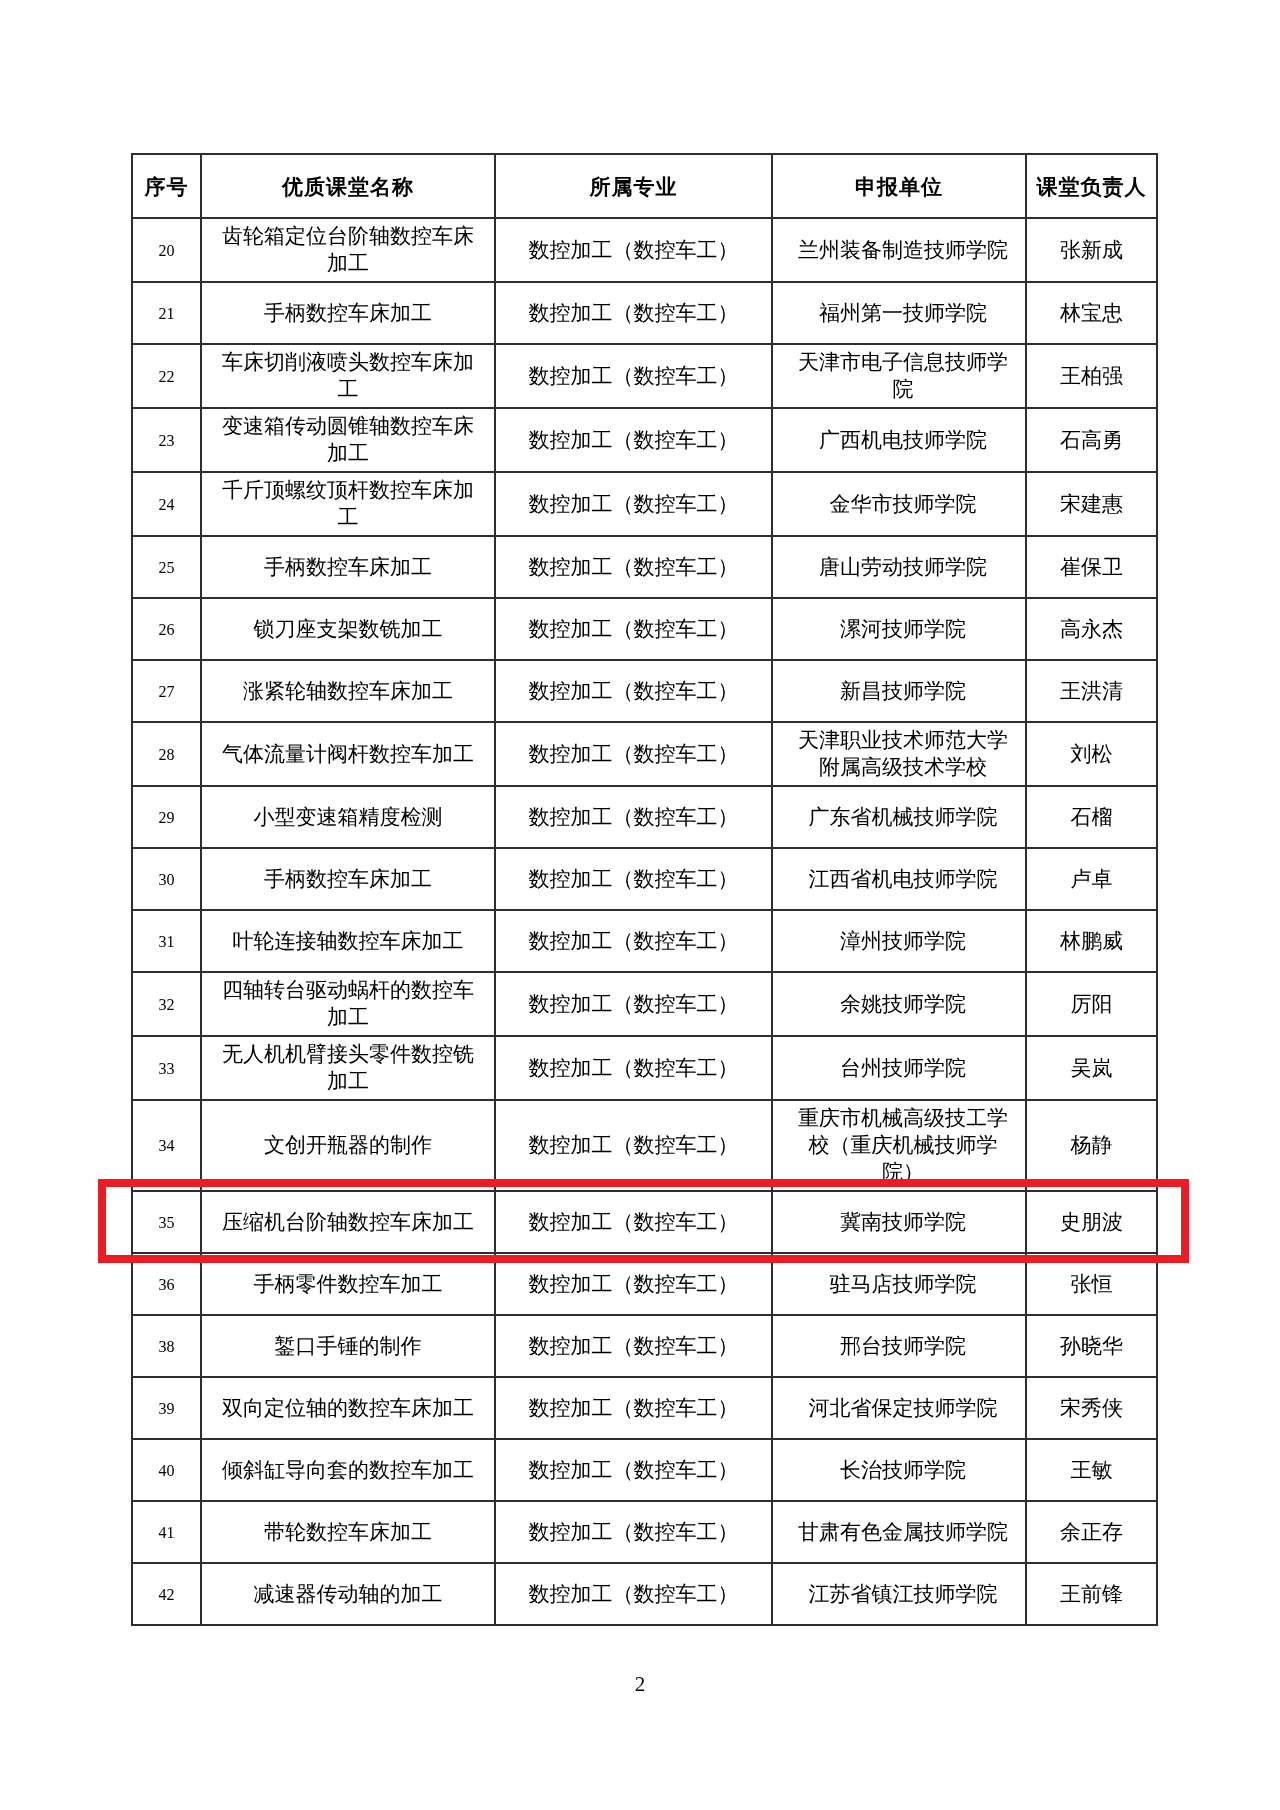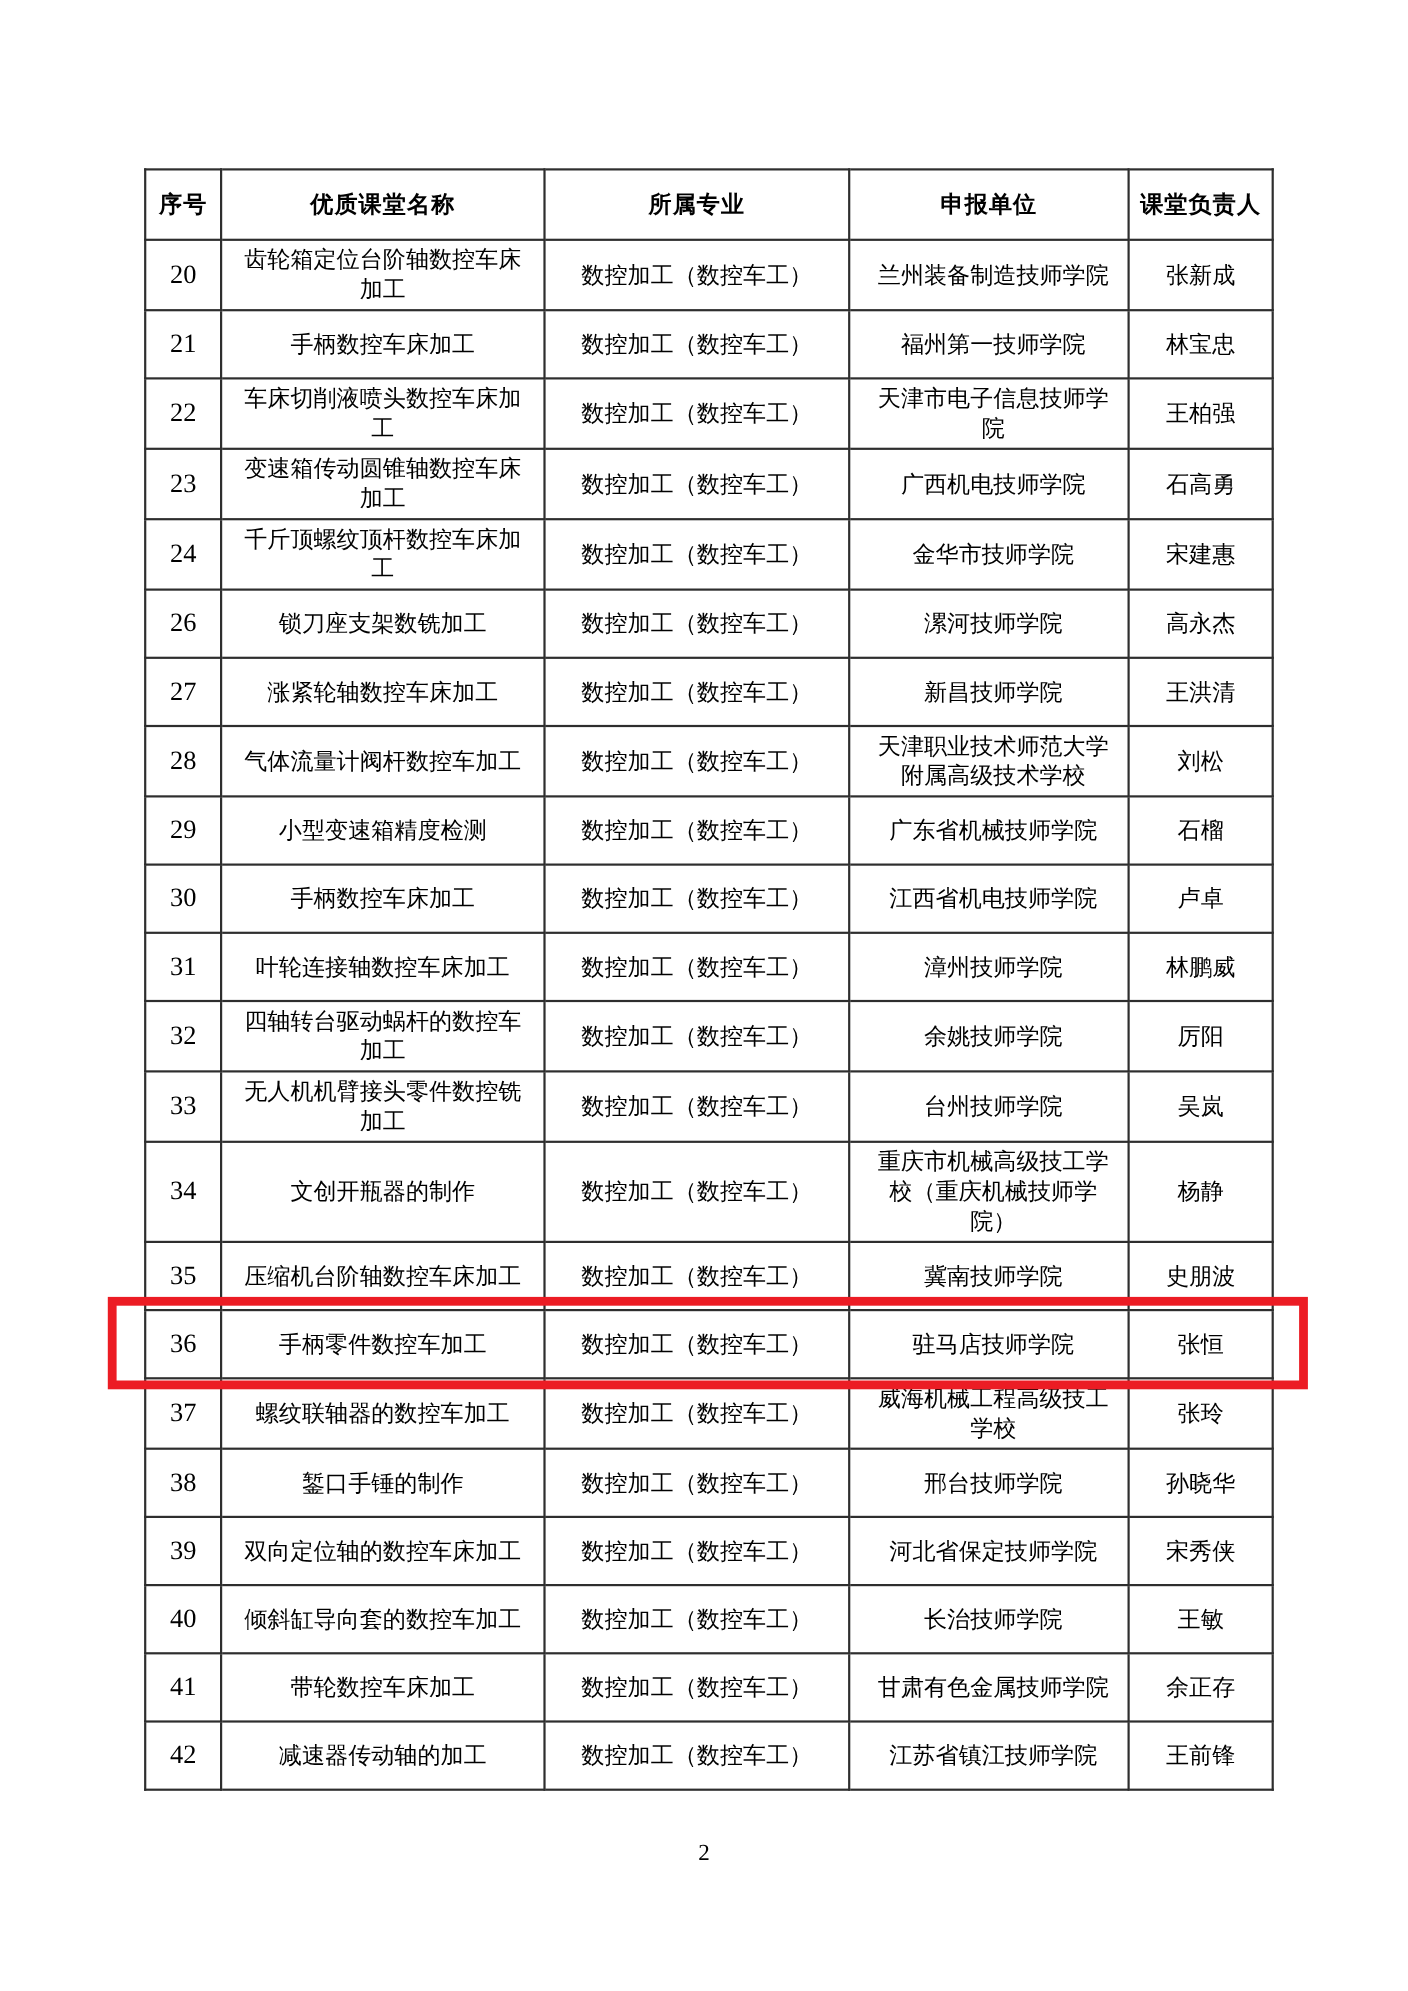--- a/index.html
+++ b/index.html
@@ -37,21 +37,21 @@
   }
   table.courses thead th{
     height:54px;
     font-family:"Liberation Sans", sans-serif;
     font-weight:600;
     font-size:21px;
     letter-spacing:1px;
   }
   table.courses tbody tr{height:62px;}
   table.courses td.cell-index{
-    font-size:24px;
+    font-size:16px;
     font-family:"Liberation Serif", serif;
   }
   table.courses td.cell-name{padding:4px 14px;margin-left:28px;}
   table.courses td.cell-major{padding:4px 24px;}
   table.courses td.cell-unit{
     text-align:center;
     padding:4px 14px 4px 22px;
   }
   table.courses td.cell-person{padding:4px 16px;}
   .red-highlight{
@@ -124,20 +124,27 @@
           <td class="cell-person">石高勇</td>
         </tr>
         <tr>
           <td class="cell-index">24</td>
           <td class="cell-name">千斤顶螺纹顶杆数控车床加工</td>
           <td class="cell-major">数控加工（数控车工）</td>
           <td class="cell-unit">金华市技师学院</td>
           <td class="cell-person">宋建惠</td>
         </tr>
         <tr>
+          <td class="cell-index">25</td>
+          <td class="cell-name">手柄数控车床加工</td>
+          <td class="cell-major">数控加工（数控车工）</td>
+          <td class="cell-unit">唐山劳动技师学院</td>
+          <td class="cell-person">崔保卫</td>
+        </tr>
+        <tr>
           <td class="cell-index">26</td>
           <td class="cell-name">锁刀座支架数铣加工</td>
           <td class="cell-major">数控加工（数控车工）</td>
           <td class="cell-unit">漯河技师学院</td>
           <td class="cell-person">高永杰</td>
         </tr>
         <tr>
           <td class="cell-index">27</td>
           <td class="cell-name">涨紧轮轴数控车床加工</td>
           <td class="cell-major">数控加工（数控车工）</td>
@@ -201,27 +208,20 @@
           <td class="cell-person">史朋波</td>
         </tr>
         <tr>
           <td class="cell-index">36</td>
           <td class="cell-name">手柄零件数控车加工</td>
           <td class="cell-major">数控加工（数控车工）</td>
           <td class="cell-unit">驻马店技师学院</td>
           <td class="cell-person">张恒</td>
         </tr>
         <tr>
-          <td class="cell-index">37</td>
-          <td class="cell-name">螺纹联轴器的数控车加工</td>
-          <td class="cell-major">数控加工（数控车工）</td>
-          <td class="cell-unit">威海机械工程高级技工学校</td>
-          <td class="cell-person">张玲</td>
-        </tr>
-        <tr>
           <td class="cell-index">38</td>
           <td class="cell-name">錾口手锤的制作</td>
           <td class="cell-major">数控加工（数控车工）</td>
           <td class="cell-unit">邢台技师学院</td>
           <td class="cell-person">孙晓华</td>
         </tr>
         <tr>
           <td class="cell-index">39</td>
           <td class="cell-name">双向定位轴的数控车床加工</td>
           <td class="cell-major">数控加工（数控车工）</td>

